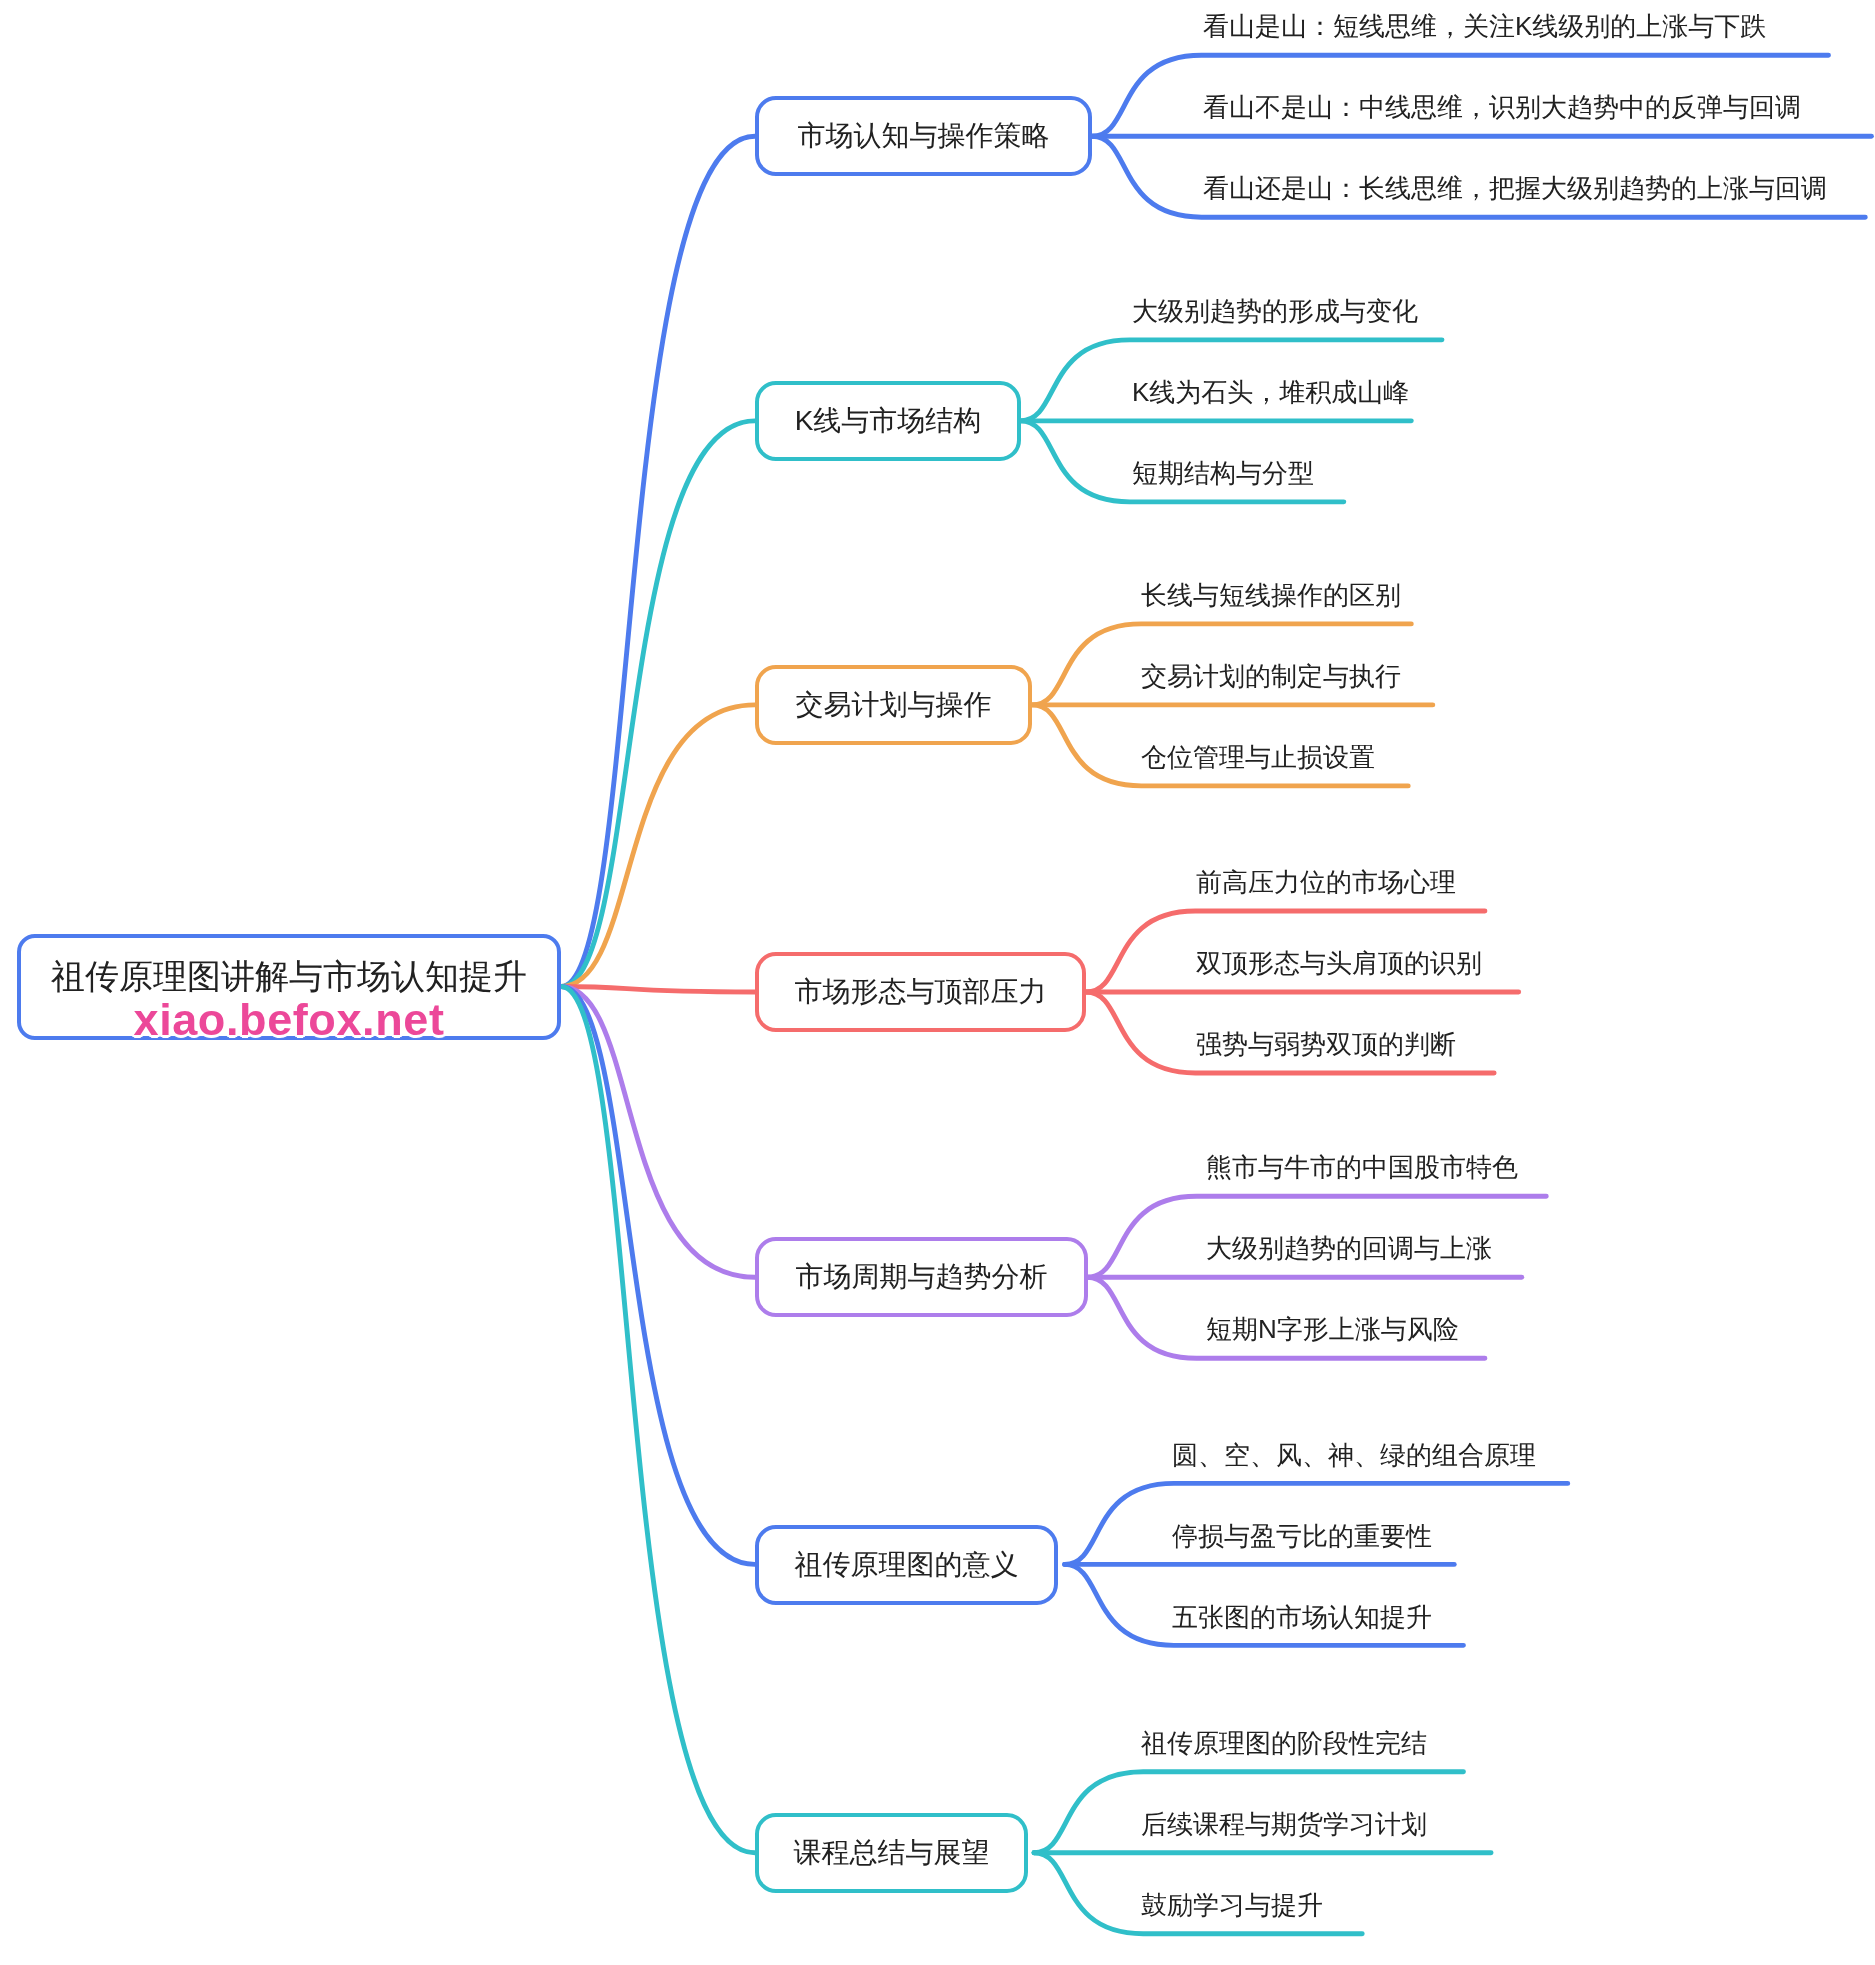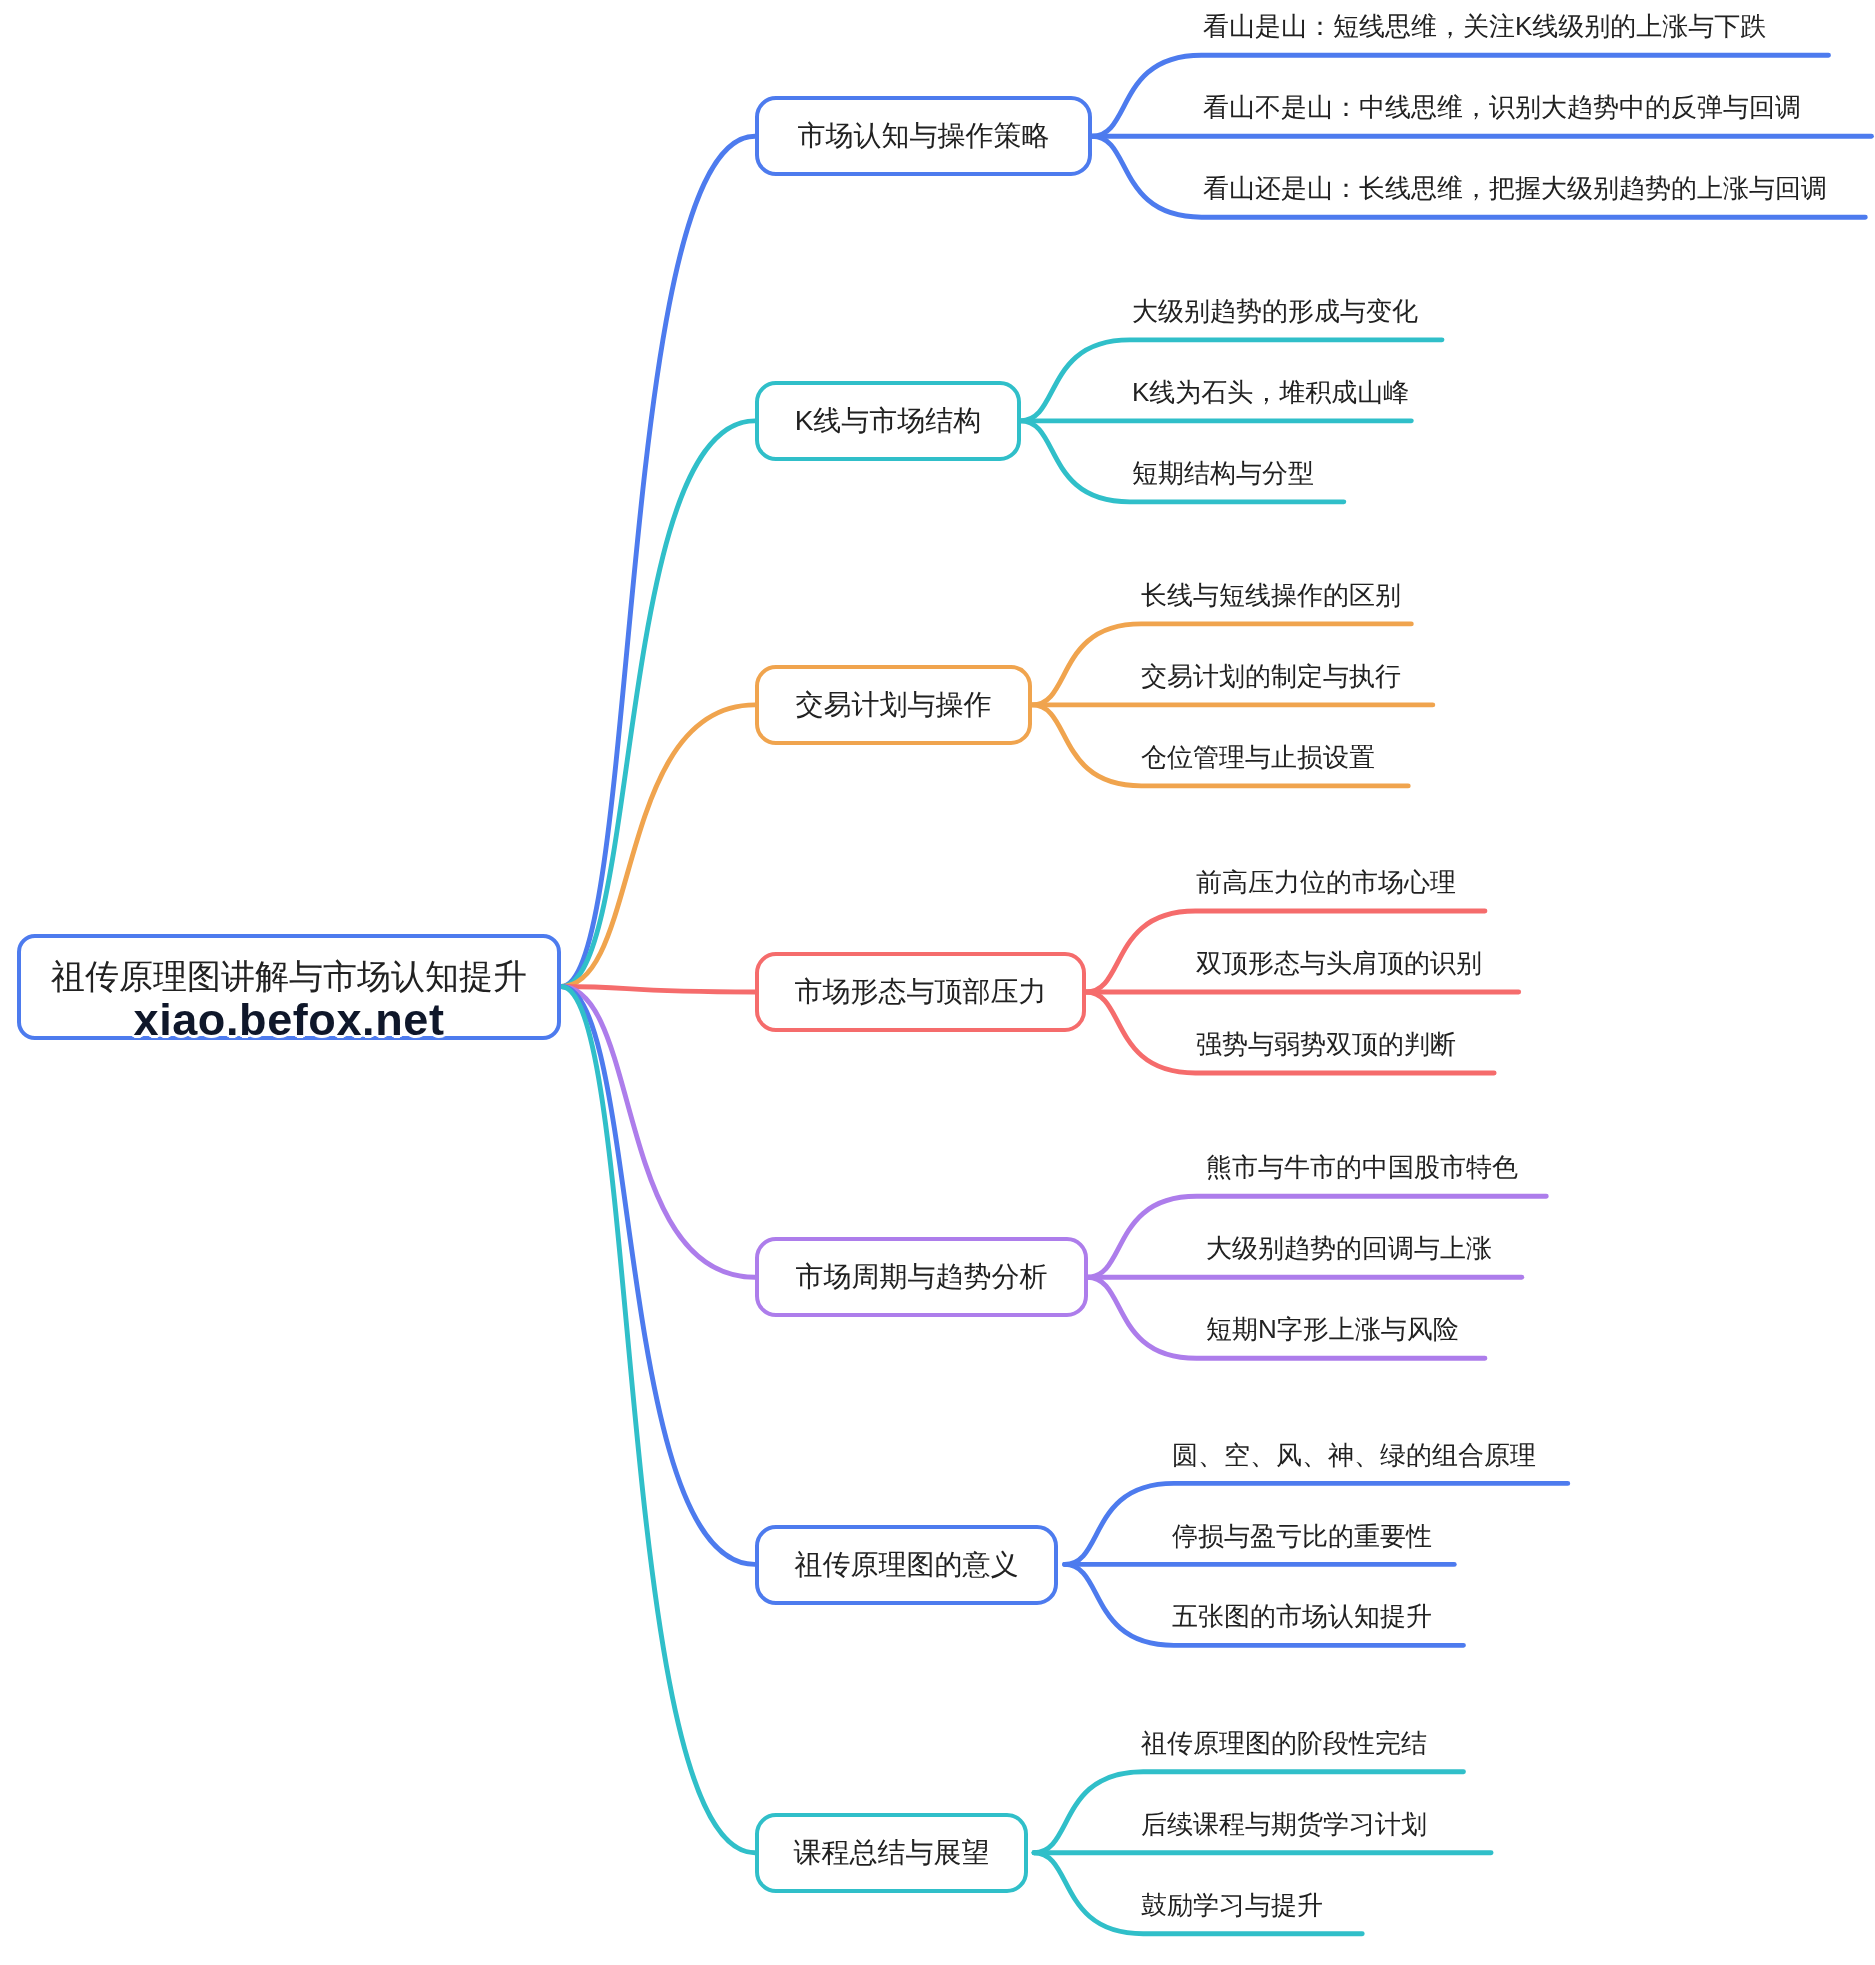--- a/index.html
+++ b/index.html
@@ -71,21 +71,21 @@
   <path d="M1735 2550 L2370 2550" style="stroke: rgb(77, 123, 238);"></path>
   <path d="M1735 2550 c65 0 38 132 178 132 L2385 2682" style="stroke: rgb(77, 123, 238);"></path>
 
   <path d="M1685 3020 c65 0 38 -132 178 -132 L2385 2888" style="stroke: rgb(48, 191, 201);"></path>
   <path d="M1685 3020 L2430 3020" style="stroke: rgb(48, 191, 201);"></path>
   <path d="M1685 3020 c65 0 38 132 178 132 L2220 3152" style="stroke: rgb(48, 191, 201);"></path>
 </svg>
 
 <div class="root-box" style="border-color: rgb(77, 123, 238);">
   <div class="root-title">祖传原理图讲解与市场认知提升</div>
-  <div class="watermark" style="color: #0f172a;">xiao.befox.net</div>
+  <div class="watermark" style="color: #ec4899;">xiao.befox.net</div>
 </div>
 
 <div class="branch-box" style="left: 755px; top: 96px; width: 337px; border-color: rgb(77, 123, 238);">
   <span>市场认知与操作策略</span>
 </div>
 <div class="child" style="left:1203px;top:12.3px;">看山是山：短线思维，关注K线级别的上涨与下跌</div>
 <div class="child" style="left:1203px;top:93px;">看山不是山：中线思维，识别大趋势中的反弹与回调</div>
 <div class="child" style="left:1203px;top:174px;">看山还是山：长线思维，把握大级别趋势的上涨与回调</div>
 
 <div class="branch-box" style="left: 755px; top: 381px; width: 266px; border-color: rgb(48, 191, 201);">
@@ -114,21 +114,21 @@
 </div>
 <div class="child" style="left:1206px;top:1153px;">熊市与牛市的中国股市特色</div>
 <div class="child" style="left:1206px;top:1234px;">大级别趋势的回调与上涨</div>
 <div class="child" style="left:1206px;top:1315px;">短期N字形上涨与风险</div>
 
 <div class="branch-box" style="left: 755px; top: 1525px; width: 303px; border-color: rgb(77, 123, 238);">
   <span>祖传原理图的意义</span>
 </div>
 <div class="child" style="left:1172px;top:1441px;">圆、空、风、神、绿的组合原理</div>
 <div class="child" style="left:1172px;top:1522px;">停损与盈亏比的重要性</div>
-<div class="child" style="left:1172px;top:1603px;font-family:Liberation Serif, serif;">五张图的市场认知提升</div>
+<div class="child" style="left:1172px;top:1603px;">五张图的市场认知提升</div>
 
 <div class="branch-box" style="left: 755px; top: 1813px; width: 273px; border-color: rgb(48, 191, 201);">
   <span>课程总结与展望</span>
 </div>
 <div class="child" style="left:1141px;top:1729px;">祖传原理图的阶段性完结</div>
 <div class="child" style="left:1141px;top:1810px;">后续课程与期货学习计划</div>
 <div class="child" style="left:1141px;top:1891px;">鼓励学习与提升</div>
 
 
 </body></html>

